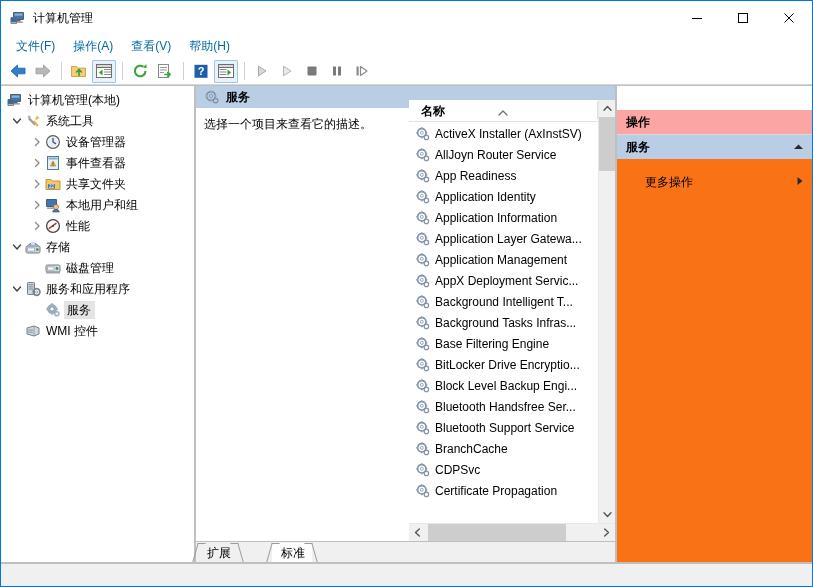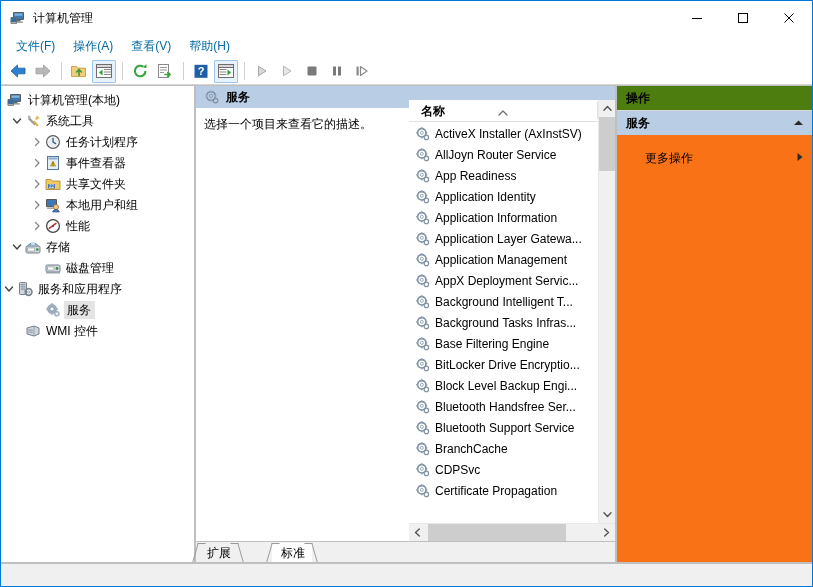--- a/index.html
+++ b/index.html
@@ -329,25 +329,25 @@
     flex: 0 0 196px;
     background: #ffffff;
     border: 1px solid #bfbfbf;
     border-right: none;
     display: flex;
     flex-direction: column;
   }
   #act-title {
     height: 25px;
     flex: 0 0 25px;
-    background: #4d7c0f;
+    background: #fca5a5;
     border-bottom: 1px solid #d9d9d9;
     display: flex; align-items: center;
     padding-left: 9px;
-    font-size: 12px; font-weight: bold; color: #000;
+    font-size: 12px; font-weight: bold; color: #000; margin-top: 24px;
   }
   #act-section {
     height: 24px;
     flex: 0 0 24px;
     background: #b9cde5;
     display: flex; align-items: center;
     padding: 0 8px 0 9px;
     font-size: 12px; font-weight: bold; color: #000;
     justify-content: space-between;
   }
@@ -556,21 +556,21 @@
               <path d="M3.5 1.5 L7 5 L3.5 8.5" fill="none" stroke="#888" stroke-width="1.3" stroke-linecap="round" stroke-linejoin="round"></path>
             </svg>
         </span>
         <span class="ticon">
           <svg class="ic" width="16" height="16" viewBox="0 0 16 16">
             <circle cx="8" cy="8" r="6.4" fill="#ffffff" stroke="#5b5b5b" stroke-width="1.2"></circle>
             <circle cx="8" cy="8" r="5" fill="#e9eef4"></circle>
             <path d="M8 4.3 L8 8 L10.6 9.6" stroke="#33557a" stroke-width="1.3" fill="none" stroke-linecap="round"></path>
           </svg>
         </span>
-        <span class="tlabel">任务计划程序</span>
+        <span class="tlabel">设备管理器</span>
       </div>
 
       <div class="trow" style="padding-left:28px">
         <span class="chev">
           <svg width="10" height="10" viewBox="0 0 10 10">
               <path d="M3.5 1.5 L7 5 L3.5 8.5" fill="none" stroke="#888" stroke-width="1.3" stroke-linecap="round" stroke-linejoin="round"></path>
             </svg>
         </span>
         <span class="ticon">
           <svg class="ic" width="16" height="16" viewBox="0 0 16 16">
@@ -658,21 +658,21 @@
           <svg class="ic" width="16" height="16" viewBox="0 0 16 16">
             <rect x="1" y="5" width="14" height="7" rx="1.4" fill="#d4dbe2" stroke="#65707c" stroke-width="0.9"></rect>
             <rect x="2.5" y="7" width="6.5" height="3" fill="#ffffff" stroke="#8a929a" stroke-width="0.6"></rect>
             <circle cx="12" cy="8.5" r="1.4" fill="#3f8e3f"></circle>
             <rect x="1" y="12" width="14" height="1.4" rx="0.5" fill="#9aa3ad"></rect>
           </svg>
         </span>
         <span class="tlabel">磁盘管理</span>
       </div>
 
-      <div class="trow" style="">
+      <div class="trow" style="padding-left:8px">
         <span class="chev">
           <svg width="10" height="10" viewBox="0 0 10 10">
               <path d="M1.5 3 L5 7 L8.5 3" fill="none" stroke="#444" stroke-width="1.4" stroke-linecap="round" stroke-linejoin="round"></path>
             </svg>
         </span>
         <span class="ticon">
           <svg class="ic" width="16" height="16" viewBox="0 0 16 16">
             <rect x="2.5" y="1.5" width="7" height="12" rx="0.8" fill="#cfd6dd" stroke="#6a7480" stroke-width="0.9"></rect>
             <rect x="3.6" y="3" width="4.8" height="1.3" fill="#8d98a4"></rect>
             <rect x="3.6" y="5.2" width="4.8" height="1.3" fill="#8d98a4"></rect>

